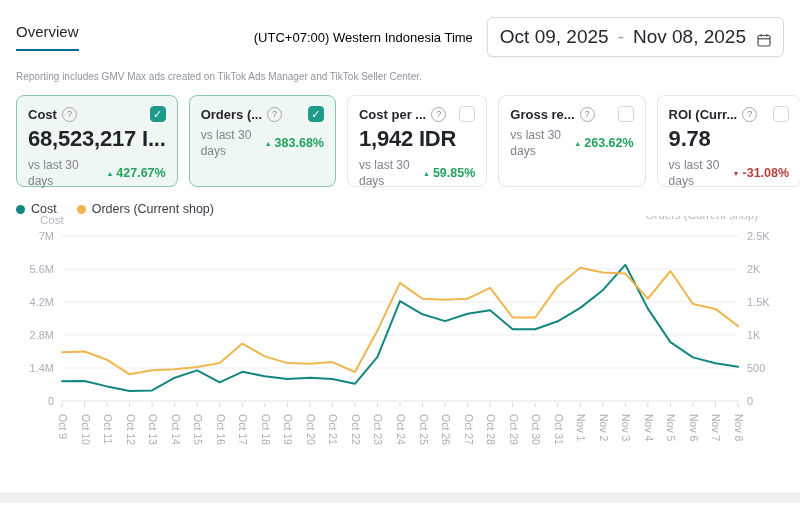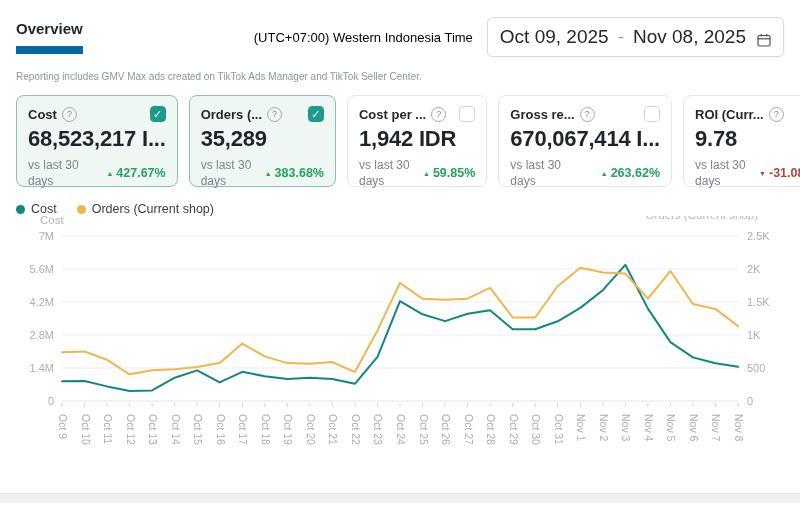--- a/index.html
+++ b/index.html
@@ -1,21 +1,21 @@
 <!DOCTYPE html>
 <html><head>
 <meta charset="utf-8">
 <style>
   html,body{margin:0;padding:0;background:#fff;width:800px;height:511px;overflow:hidden;
     font-family:"Liberation Sans",sans-serif;color:#23272e;}
   .page{padding:18px 16px 0;position:relative;height:503px;box-sizing:border-box;}
 
   
   .header-row{display:flex;align-items:center;height:38px;}
-  .tab{font-size:15px;font-weight:700;color:#1f242b;padding-bottom:9px;border-bottom:8px solid #0369a1;cursor:pointer;}
+  .tab{font-size:15px;font-weight:400;color:#1f242b;padding-bottom:9px;border-bottom:2px solid #0369a1;cursor:pointer;}
   .tz{margin-left:auto;margin-right:14px;font-size:13px;color:#000000;}
   .datebox{display:flex;align-items:center;gap:9px;border:1px solid #d7dade;border-radius:6px;
     padding:8px 12px;font-size:19px;font-weight:500;color:#23272e;background:#fff;
     box-shadow:0 1px 3px rgba(0,0,0,.05);cursor:pointer;}
   .datebox .sep{color:#9aa0a8;font-weight:400;}
   .cal{width:14px;height:14px;display:inline-block;margin-left:2px;}
 
   
   .subtitle{margin-top:15px;font-size:10px;color:#8f959e;}
 
@@ -95,21 +95,20 @@
             <span>427.67%</span>
           </span>
       </div>
     </div>
     <div class="card selected">
       <div class="card-head">
         <span class="card-title">Orders (...</span>
         <span class="qicon"></span>
         <span class="checkbox"></span>
       </div>
-      <div class="card-value">35,289</div>
       <div class="card-foot">
         <span class="vs">vs last 30 days</span>
         <span class="change up">
             <span class="arrow">▲</span>
             <span>383.68%</span>
           </span>
       </div>
     </div>
     <div class="card">
       <div class="card-head">
@@ -125,21 +124,20 @@
             <span>59.85%</span>
           </span>
       </div>
     </div>
     <div class="card">
       <div class="card-head">
         <span class="card-title">Gross re...</span>
         <span class="qicon"></span>
         <span class="checkbox"></span>
       </div>
-      <div class="card-value">670,067,414 I...</div>
       <div class="card-foot">
         <span class="vs">vs last 30 days</span>
         <span class="change up">
             <span class="arrow">▲</span>
             <span>263.62%</span>
           </span>
       </div>
     </div>
     <div class="card">
       <div class="card-head">

